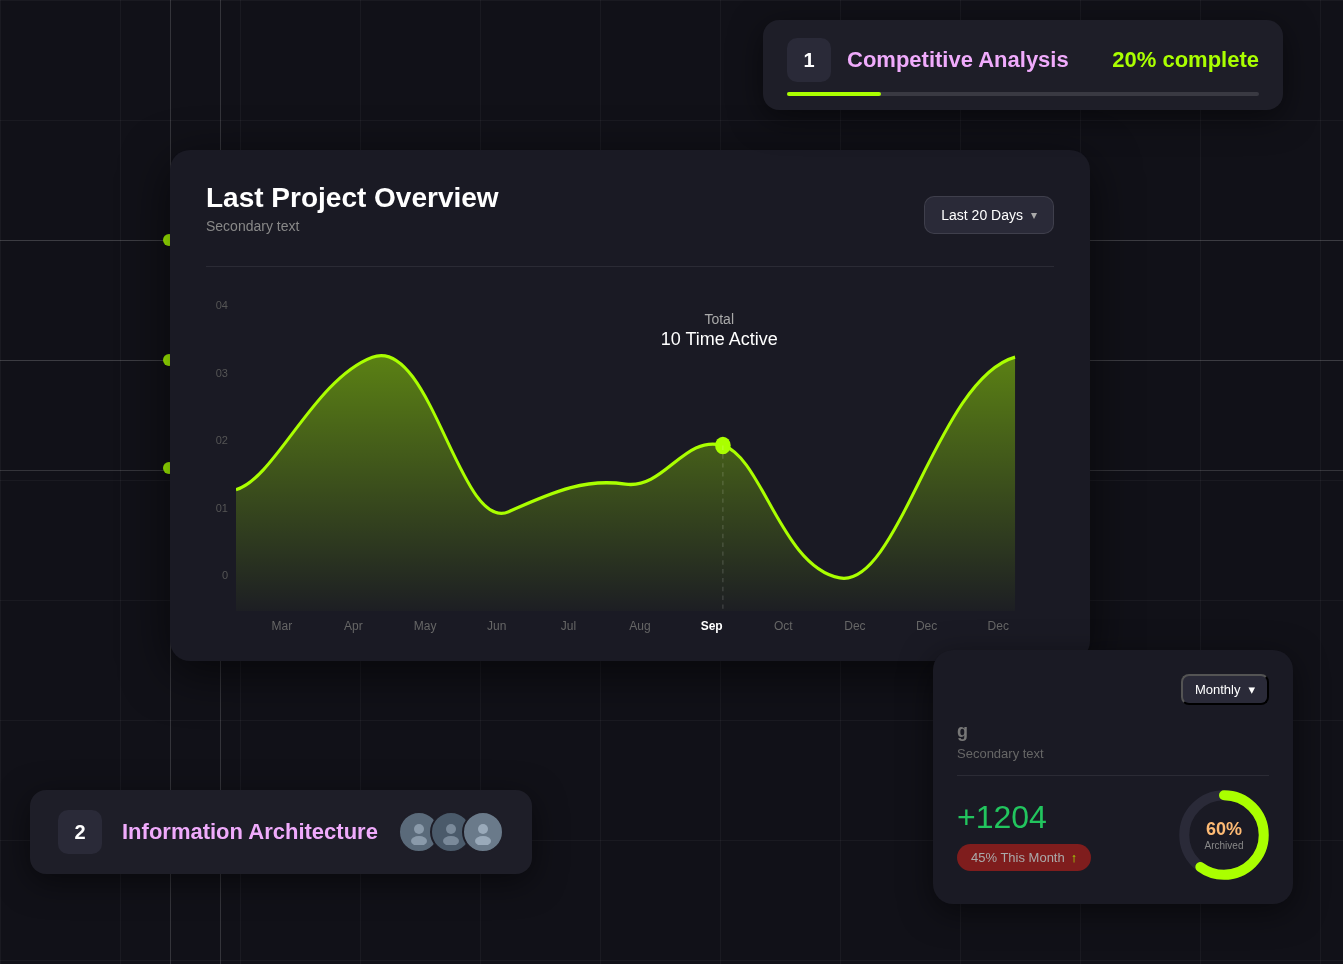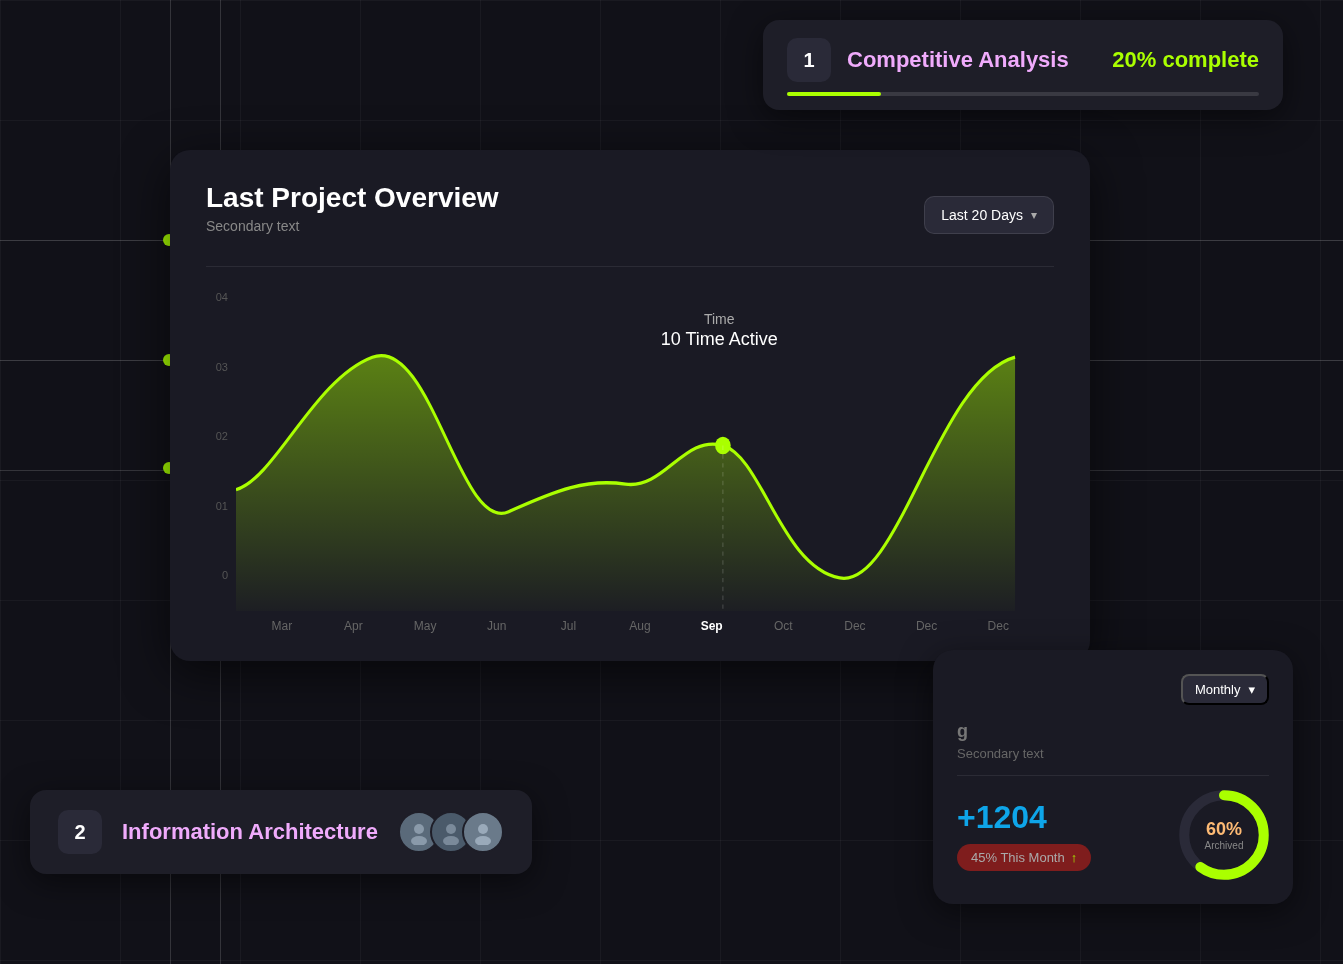--- a/index.html
+++ b/index.html
@@ -288,22 +288,22 @@
     }
 
     .bottom-stats {
       display: flex;
       align-items: center;
       justify-content: space-between;
     }
 
     .stat-number {
       font-size: 32px;
-      font-weight: 700;
-      color: #0ea5e9;
+      font-weight: 400;
+      color: #22c55e;
     }
 
     .stat-tag {
       display: inline-flex;
       align-items: center;
       gap: 6px;
       background: #7f1d1d;
       border-radius: 20px;
       padding: 6px 14px;
       font-size: 13px;
@@ -383,21 +383,21 @@
       justify-content: center;
       font-size: 18px;
     }
 
     .avatar:first-child { margin-left: 0; }
 
     
     .y-labels {
       position: absolute;
       left: 0;
-      top: 0;
+      top: 8px;
       bottom: 30px;
       display: flex;
       flex-direction: column;
       justify-content: space-between;
       align-items: flex-end;
       padding-right: 8px;
       width: 30px;
     }
 
     .y-label {
@@ -473,21 +473,21 @@
 
         <path d="M0,180 C40,170 80,80 140,60 C200,40 230,220 280,200 C330,180 360,170 400,175 C440,180 460,130 500,140 C540,150 560,250 620,260 C680,270 720,80 800,60" fill="none" stroke="#aaff00" stroke-width="3" stroke-linejoin="round"></path>
 
         <circle cx="500" cy="140" r="8" fill="#aaff00"></circle>
 
         <line x1="500" y1="140" x2="500" y2="290" stroke="rgba(255,255,255,0.2)" stroke-width="1" stroke-dasharray="4,4"></line>
       </svg>
 
       
       <div class="chart-tooltip" style="left: 55%; top: 20px;">
-        <div class="tooltip-label">Time</div>
+        <div class="tooltip-label">Total</div>
         <div class="tooltip-value">10 Time Active</div>
       </div>
     </div>
 
     <div class="x-labels" style="padding-left: 40px;">
       <span class="x-label">Mar</span>
       <span class="x-label">Apr</span>
       <span class="x-label">May</span>
       <span class="x-label">Jun</span>
       <span class="x-label">Jul</span>

